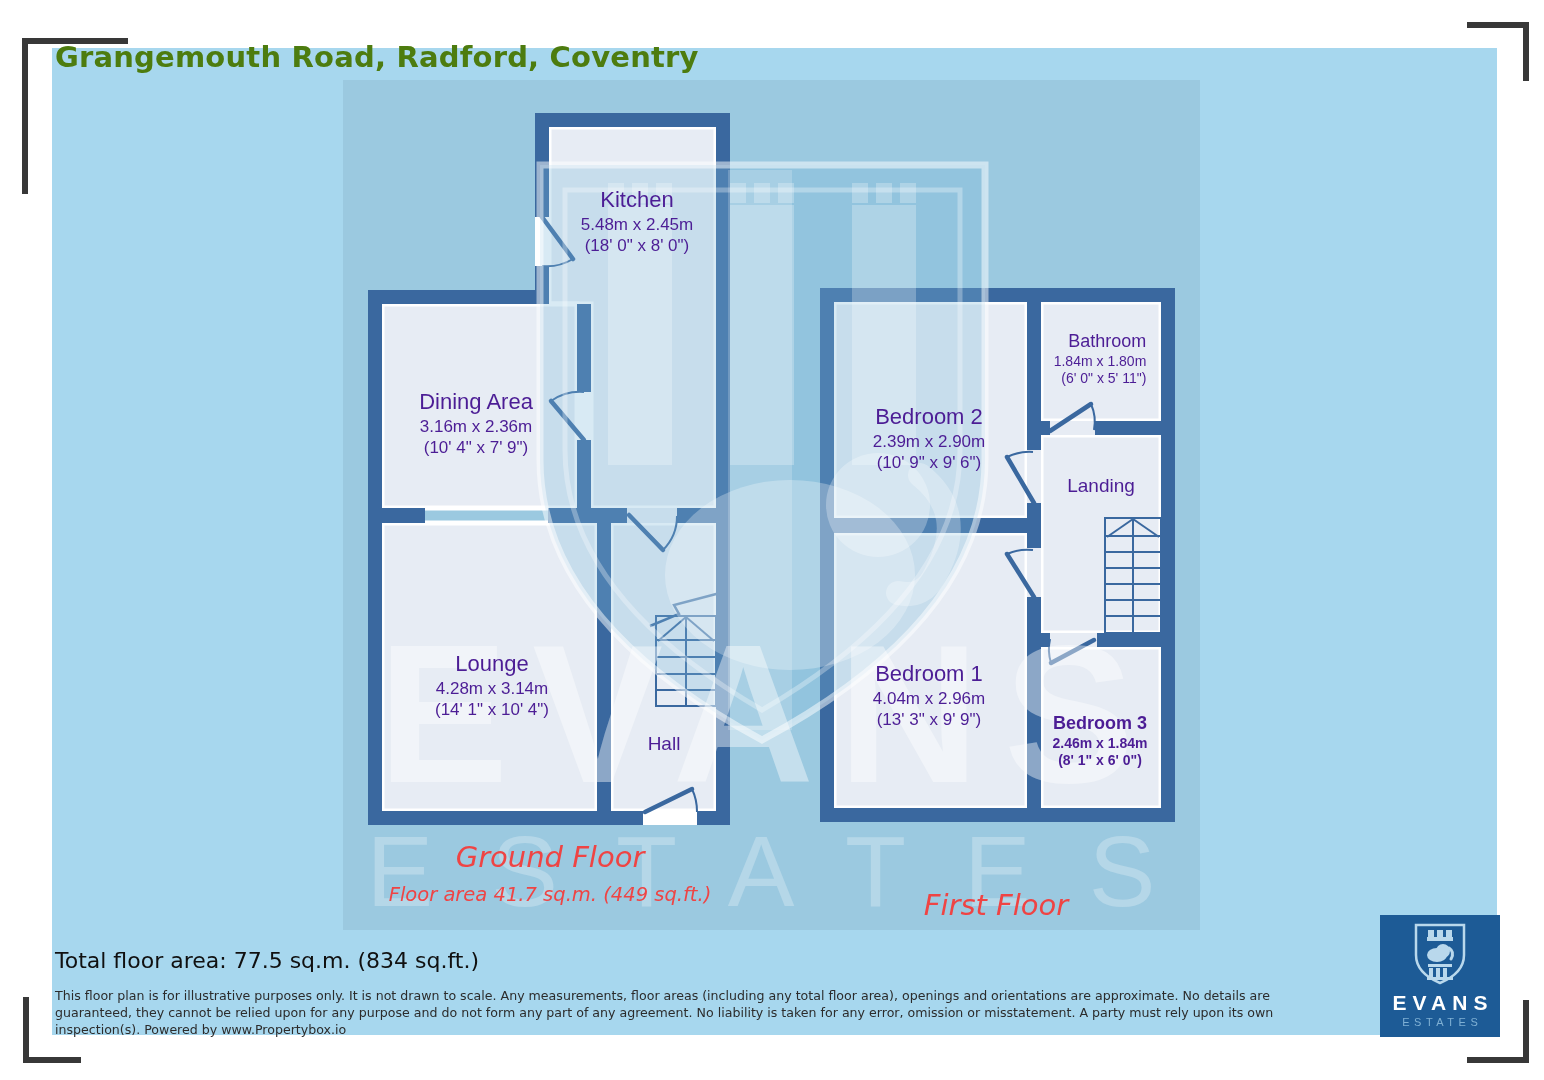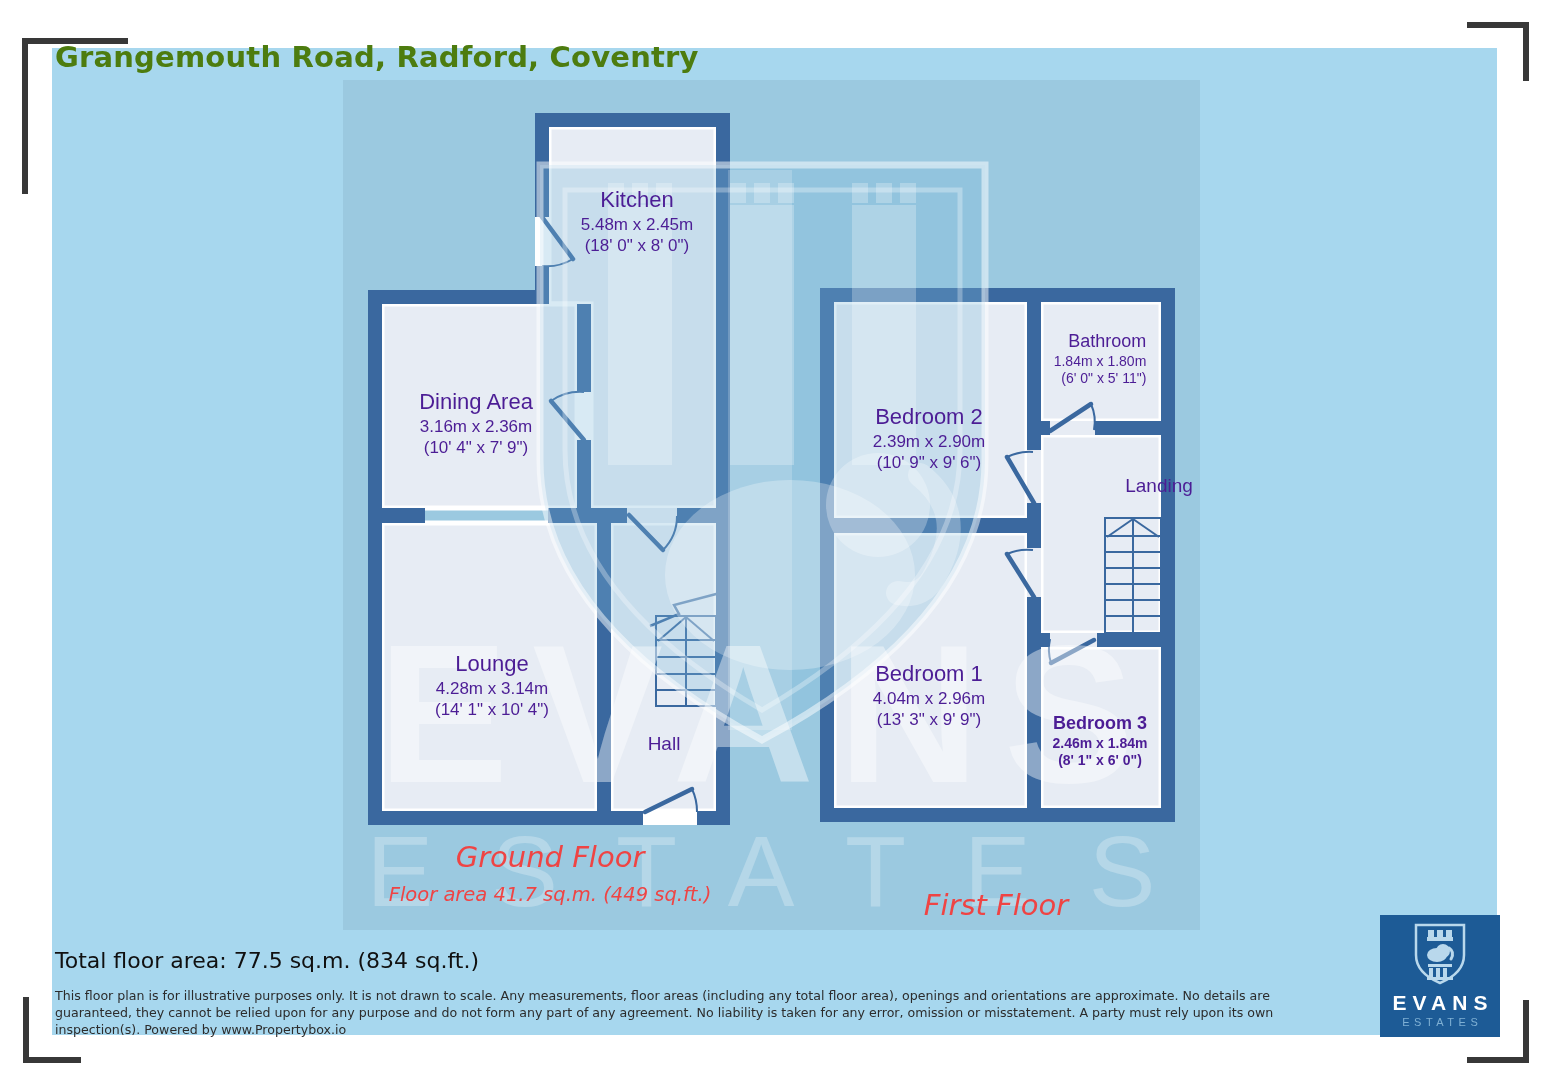--- a/index.html
+++ b/index.html
@@ -214,21 +214,21 @@
     <div class="rd">2.39m x 2.90m</div>
     <div class="rd">(10' 9" x 9' 6")</div>
   </div>
 
   <div class="room-label small" style="left:1100px;top:330px;text-align:right;">
     <div class="rn">Bathroom</div>
     <div class="rd">1.84m x 1.80m</div>
     <div class="rd">(6' 0" x 5' 11")</div>
   </div>
 
-  <div class="room-label solo" style="left:1159px;top:474px;text-align:right;">
+  <div class="room-label solo" style="left:1101px;top:474px;text-align:right;">
     <div class="rn">Landing</div>
   </div>
 
   <div class="room-label" style="left:929px;top:660px;">
     <div class="rn">Bedroom 1</div>
     <div class="rd">4.04m x 2.96m</div>
     <div class="rd">(13' 3" x 9' 9")</div>
   </div>
 
   <div class="room-label small" style="left:1100px;top:712px;font-weight:bold;">

